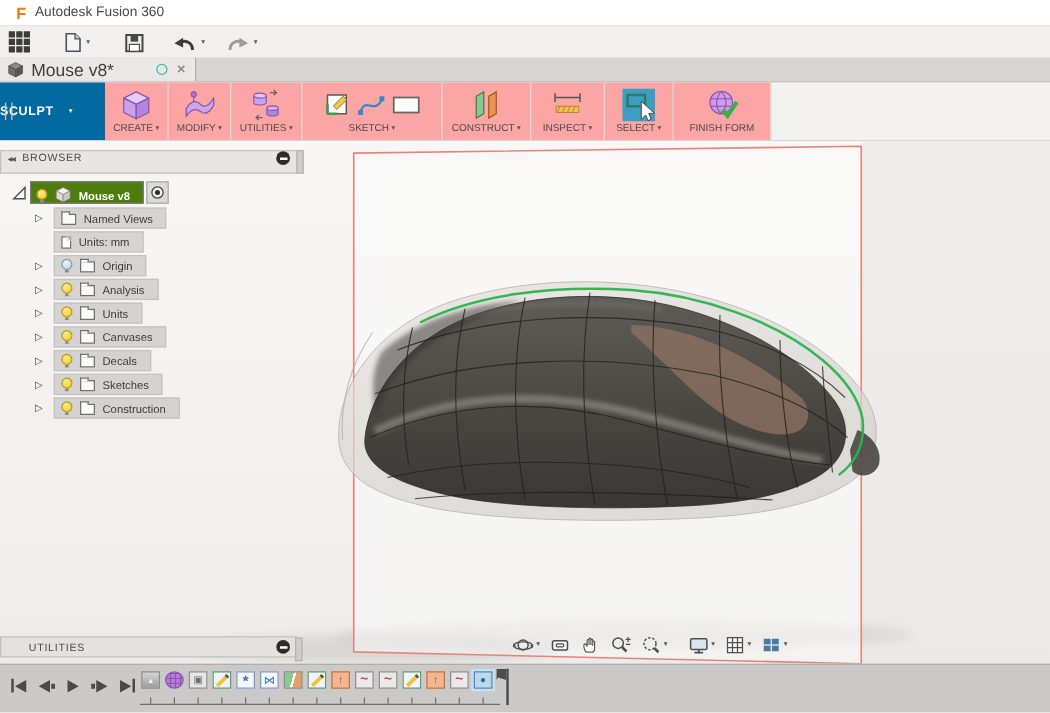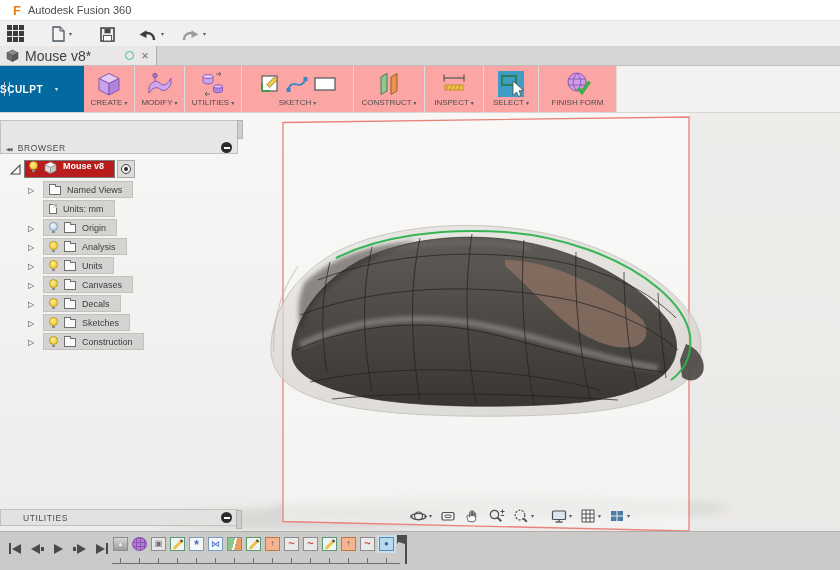--- a/index.html
+++ b/index.html
@@ -32,29 +32,29 @@
   .sculpt-label{color:#fff;font-size:10px;font-weight:bold;letter-spacing:.5px}
   .sculpt .caret{color:#f0f0f0}
   .drag-handle{position:absolute;left:4px;top:16px;width:4px;height:14px;border-left:1px solid #c9c8c4;border-right:1px solid #c9c8c4}
   .rgroup{flex:none;background:#fca5a5;border-right:1px solid #dcdbda;display:flex;flex-direction:column;align-items:center;padding-top:4px;box-sizing:border-box}
   .ricon{height:28px;display:flex;align-items:center;justify-content:center;gap:5px}
   .rlabel{font-size:8px;color:#4d4d4d;display:flex;align-items:center;gap:2px;white-space:nowrap;margin-top:0px}
   .w-create{width:51px}.w-modify{width:50px}.w-symm{width:71px}.w-util{width:57px}.w-sketch{width:112px}
   .w-constr{width:71px}.w-inspect{width:59px}.w-insert{width:55px}.w-select{width:55px}.w-finish{width:78px}
   
   .browser-panel{position:absolute;left:0;top:120px;width:238px;z-index:5}
-  .panel-header{height:34px;background:#e7e6e5;border:1px solid #c2c1c0;display:flex;align-items:flex-end;gap:6px;padding:0 5px;box-sizing:border-box}
+  .panel-header{height:19px;background:#e7e6e5;border:1px solid #c2c1c0;display:flex;align-items:flex-start;gap:6px;padding:0 5px;box-sizing:border-box}
   .panel-title{font-size:8.5px;letter-spacing:.6px;color:#4a4a4a;flex:1}
   .collapse-icon::before{content:"\25C0\25C0";font-size:5px;color:#555;letter-spacing:-1px}
   .minus-circle{width:11px;height:11px;border-radius:50%;background:#2c2c2c;position:relative;flex:none}
   .minus-circle::after{content:"";position:absolute;top:5px;left:2.5px;width:6px;height:1.5px;background:#fff}
   .panel-grip{position:absolute;right:-5px;top:0;width:4px;height:17px;background:#cfcecd;border:1px solid #b4b3b2}
   .btree{padding-top:5px}
   .brow-root{height:20px;display:flex;align-items:center;padding-left:9px;margin-bottom:1px}
-  .rootbox{display:inline-flex;align-items:flex-start;gap:6px;background:#b91c1c;border:1px solid #7b7a78;height:18px;padding:0 10px 0 4px;box-sizing:border-box;margin-left:2px}
+  .rootbox{display:inline-flex;align-items:flex-end;gap:6px;background:#4d7c0f;border:1px solid #7b7a78;height:18px;padding:0 10px 0 4px;box-sizing:border-box;margin-left:2px}
   .root-label{font-size:9px;color:#fff;font-weight:bold;white-space:nowrap}
   .radiobox{width:18px;height:18px;background:#dcdbd9;border:1px solid #aaa9a7;box-sizing:border-box;display:flex;align-items:center;justify-content:center;margin-left:2px}
   .radio{width:10px;height:10px;border:1px solid #3f3f3f;border-radius:50%;background:#f4f4f4;display:flex;align-items:center;justify-content:center;box-sizing:border-box}
   .radio::before{content:"";width:4px;height:4px;border-radius:50%;background:#2c2c2c}
   .brow{height:19px;display:flex;align-items:center;padding-left:28px}
   .tri{width:15px;flex:none;visibility:hidden}
   .tri::before{content:"\25B7";font-size:8px;color:#3f3f3f}
   .r-expand .tri{visibility:visible}
   .rowbox{display:inline-flex;align-items:center;gap:6px;background:rgba(209,208,206,.92);border:1px solid rgba(187,186,184,.7);
           height:17px;padding:0 10px 0 5px;box-sizing:border-box}

